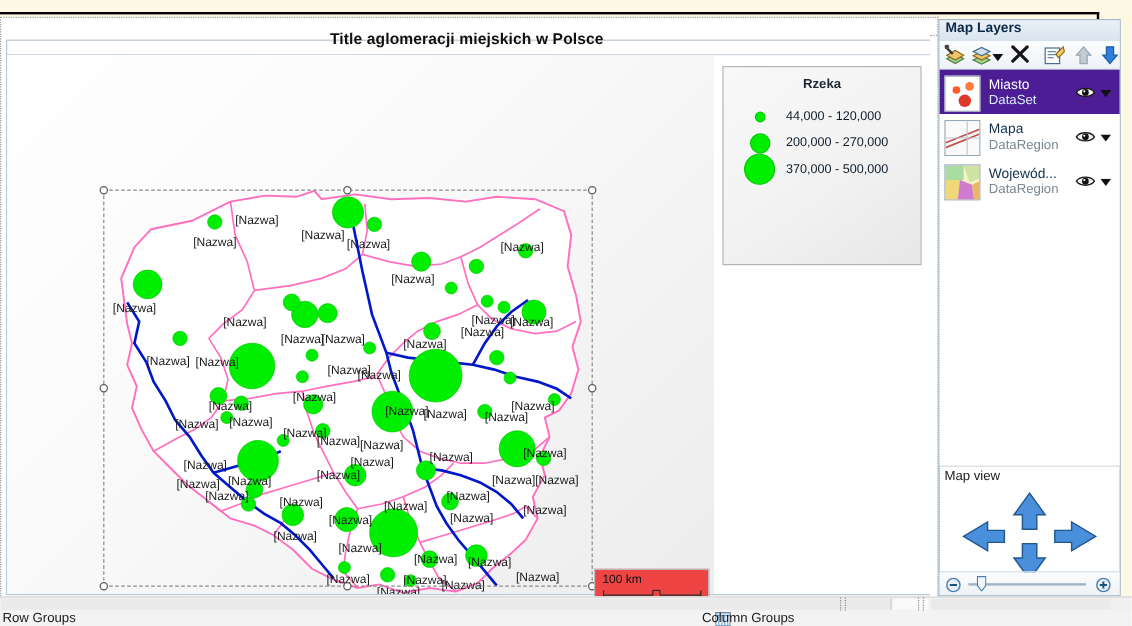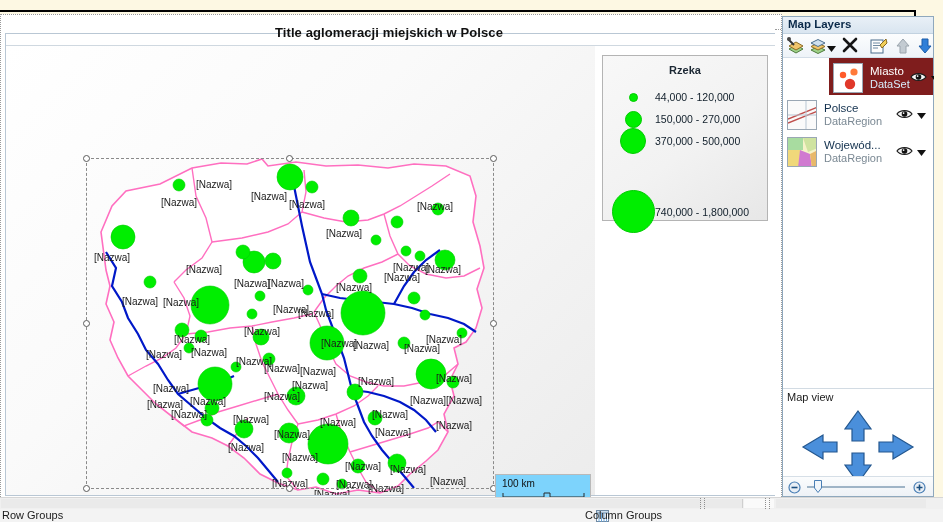--- a/index.html
+++ b/index.html
@@ -88,21 +88,21 @@
     font-family: Liberation Sans, sans-serif;
     font-size: 10px;
     color: #1a1a1a;
     white-space: nowrap;
     line-height: 11px;
   }
 
   
   .scalebar {
     position: absolute; left: 494px; top: 459px; width: 96px; height: 40px;
-    background: #7dd3fc;
+    background: #ef4444;
     border: 1px solid #b9b9b9;
     padding: 2px 4px 0 6px;
   }
   .scalebar .sb-top { font-size: 10px; color: #101010; line-height: 13px; }
   .sb-graphic { position: relative; width: 84px; height: 9px; margin: 1px 0 1px 0; }
 
   
   .legend {
     position: absolute; left: 601px; top: 40px; width: 166px; height: 166px;
     background: linear-gradient(145deg, #f8f8f8 0%, #f2f2f2 55%, #e7e7e7 100%);
@@ -178,21 +178,21 @@
     border-bottom: 1px solid #d3dde7;
     position: relative;
   }
   .tb-icon { position: absolute; top: 3px; cursor: default; }
 
   .layer-list { position: relative; background: #fff; height: 330px; }
   .layer-item {
     position: relative; height: 37px; padding: 3px 0 0 4px;
     display: flex; align-items: center;
   }
-  .layer-item.selected { background: #7f1d1d; margin-left: 46px; }
+  .layer-item.selected { background: #4c1d95; }
   .layer-thumb {
     width: 30px; height: 30px; border: 1px solid #9aa7b4; background: #fff;
     flex: 0 0 auto; position: relative; overflow: hidden;
   }
   .layer-texts { margin-left: 7px; flex: 1 1 auto; line-height: 13px; }
   .layer-name { font-size: 11.5px; color: #13314e; }
   .layer-sub { font-size: 11px; color: #7a8893; }
   .layer-item.selected .layer-name { color: #ffffff; }
   .layer-item.selected .layer-sub { color: #d8ecfb; }
   .eye-icon { flex: 0 0 auto; margin-right: 4px; }
@@ -423,29 +423,25 @@
 
     <div class="legend">
       <div class="legend-title">Rzeka</div>
       <div class="legend-rows" id="legend-rows">
           <div class="legend-row" style="top: 2px; height: 20px;">
             <div class="legend-swatch" style="width: 9px; height: 9px; left: 25.5px; top: 10.5px;"></div>
             <div class="legend-text" style="top: 9px;">44,000 - 120,000</div>
           </div>
           <div class="legend-row" style="top: 24px; height: 20px;">
             <div class="legend-swatch" style="width: 17px; height: 17px; left: 21.5px; top: 6.5px;"></div>
-            <div class="legend-text" style="top: 9px;">150,000 - 270,000</div>
+            <div class="legend-text" style="top: 9px;">200,000 - 270,000</div>
           </div>
           <div class="legend-row" style="top: 46px; height: 26px;">
             <div class="legend-swatch" style="width: 26px; height: 26px; left: 17px; top: 2px;"></div>
             <div class="legend-text" style="top: 9px;">370,000 - 500,000</div>
-          </div>
-          <div class="legend-row" style="top: 110px; height: 43px;">
-            <div class="legend-swatch" style="width: 43px; height: 43px; left: 8.5px; top: 0px;"></div>
-            <div class="legend-text" style="top: 15.5px;">740,000 - 1,800,000</div>
           </div>
         </div>
     </div>
 
     <div class="design-right-gap"></div>
   </div>
 
   <div class="layers-panel">
     <div class="panel-header">Map Layers</div>
 
@@ -515,21 +511,21 @@
               <path d="M0,0 L9,0 L4.5,6 Z" fill="#111"></path>
             </svg></span>
         </div>
         <div class="layer-item">
           <div class="layer-thumb"><svg width="30" height="30" viewBox="0 0 30 30">
               <rect width="30" height="30" fill="#fafafa"></rect>
               <path d="M0,18 L30,6 M0,22 L30,10" stroke="#c0504d" stroke-width="1.4" fill="none"></path>
               <path d="M18,0 V30 M0,14 H30" stroke="#b9c7d4" stroke-width="1"></path>
             </svg></div>
           <div class="layer-texts">
-            <div class="layer-name">Polsce</div>
+            <div class="layer-name">Mapa</div>
             <div class="layer-sub">DataRegion</div>
           </div>
           <span class="eye-icon"><svg width="17" height="12" viewBox="0 0 17 12">
               <path d="M1,6 C4,1.5 13,1.5 16,6 C13,10.5 4,10.5 1,6 Z" fill="#f4f4f4" stroke="#1b1b1b" stroke-width="1.2"></path>
               <circle cx="8.5" cy="6" r="2.8" fill="#111"></circle>
               <circle cx="7.6" cy="5.1" r="0.9" fill="#fff"></circle>
             </svg></span>
           <span class="caret"><svg width="9" height="6" viewBox="0 0 9 6">
               <path d="M0,0 L9,0 L4.5,6 Z" fill="#111"></path>
             </svg></span>

